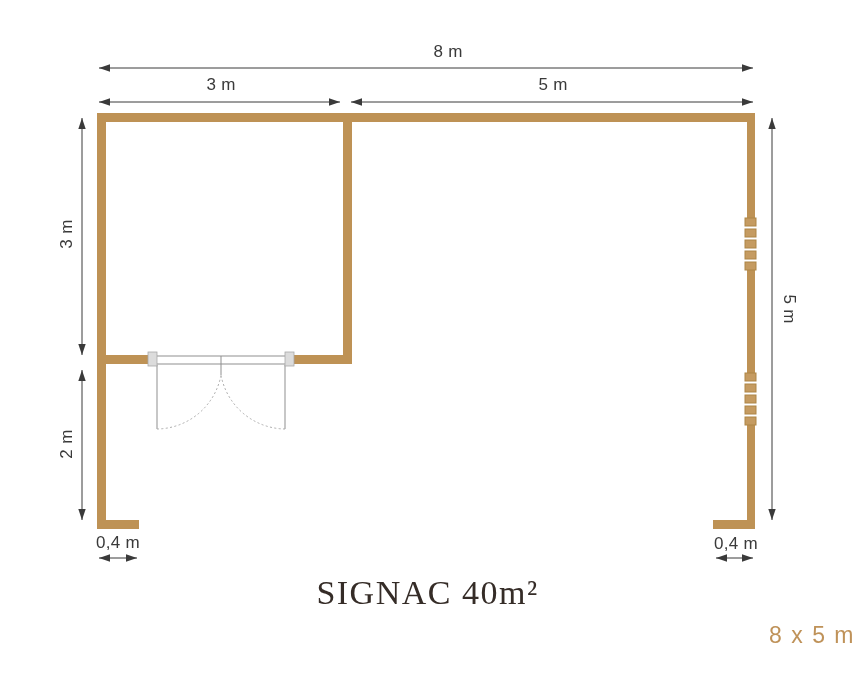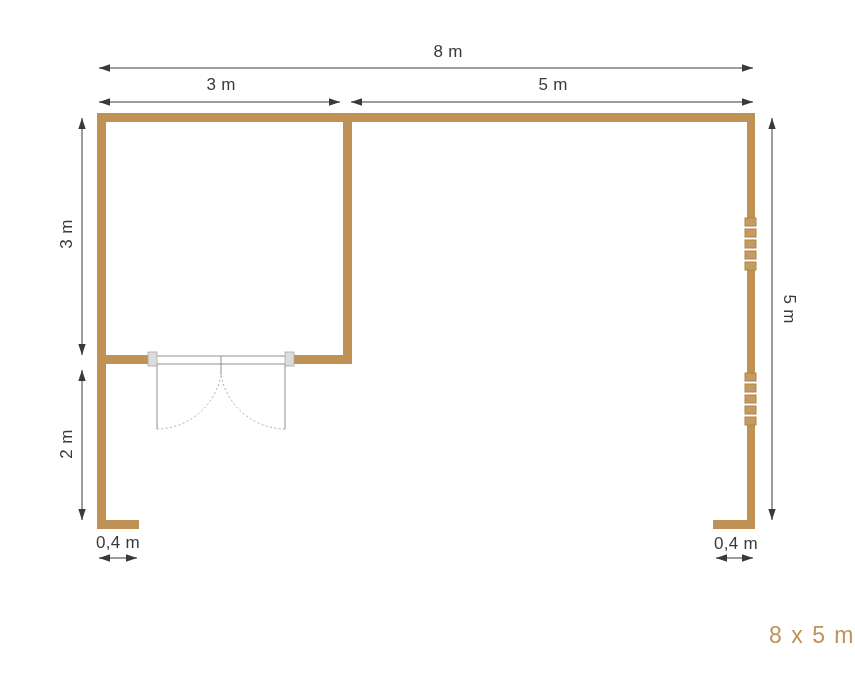--- a/index.html
+++ b/index.html
@@ -122,15 +122,16 @@
 
   <span class="dim-label" style="left:448px;top:52px;">8 m</span>
   <span class="dim-label" style="left:221px;top:85px;">3 m</span>
   <span class="dim-label" style="left:553px;top:85px;">5 m</span>
   <span class="dim-label rot-ccw" style="left:67px;top:234px;">3 m</span>
   <span class="dim-label rot-ccw" style="left:67px;top:444px;">2 m</span>
   <span class="dim-label rot-cw" style="left:789px;top:309px;">5 m</span>
   <span class="dim-label" style="left:118px;top:543px;">0,4 m</span>
   <span class="dim-label" style="left:736px;top:544px;">0,4 m</span>
 
+  <div class="plan-title">SIGNAC 40m²</div>
   <div class="plan-subtitle">8 x 5 m</div>
 
 </div>
 
 </body></html>

